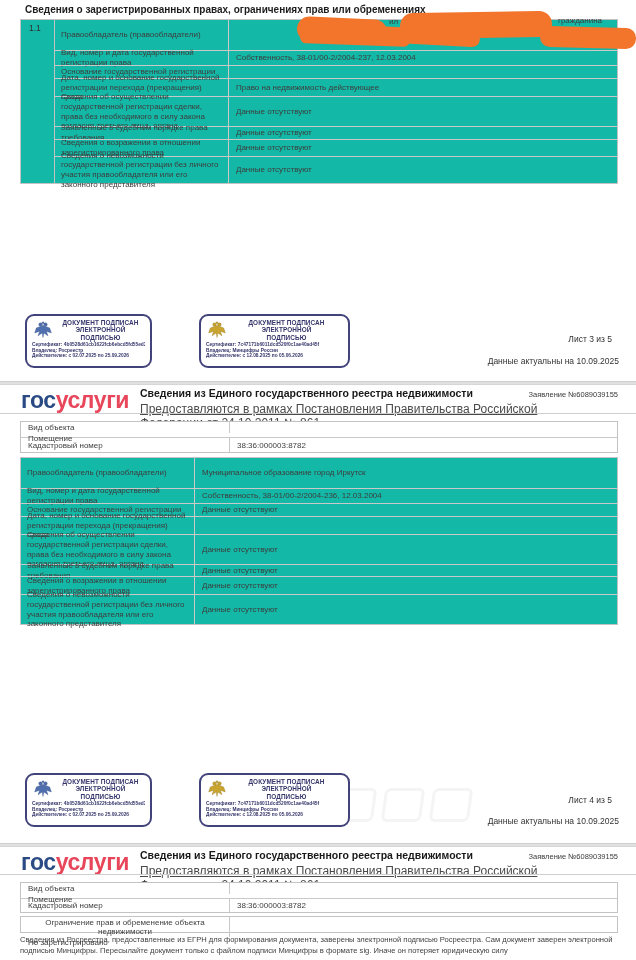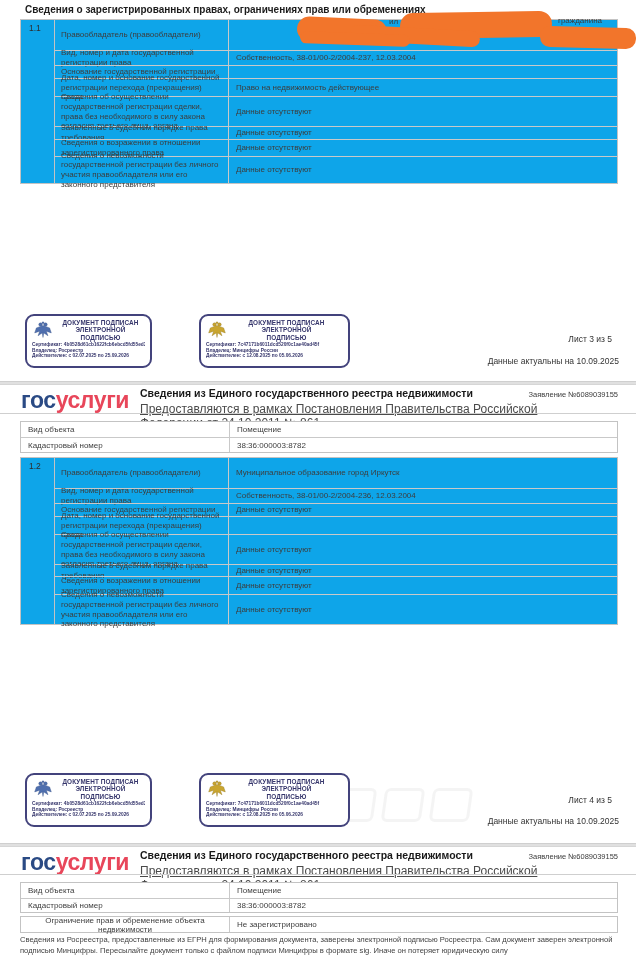--- a/index.html
+++ b/index.html
@@ -6,32 +6,32 @@
   .canvas{
     position:relative;width:636px;height:960px;background:#ffffff;overflow:hidden;
     font-family:"Liberation Sans", sans-serif;color:#3d3d3d;
   }
   .abs{position:absolute;}
 
   
   .sec-title{font-size:10px;font-weight:bold;color:#1c1c1c;text-align:right;}
 
   
-  .itbl{position:absolute;left:20px;width:598px;border:1px solid #c3c3c3;display:flex;box-sizing:border-box;background:#0ea5e9;}
+  .itbl{position:absolute;left:20px;width:598px;border:1px solid #c3c3c3;display:flex;box-sizing:border-box;background:#14b8a6;}
   .numcol{width:34px;border-right:1px solid #c3c3c3;box-sizing:border-box;font-size:8.5px;color:#2e2e2e;padding:3px 0 0 8px;}
   .rowswrap{flex:1;display:flex;flex-direction:column;}
   .irow{display:flex;border-top:1px solid #c9c9c9;box-sizing:border-box;}
   .irow:first-child{border-top:none;}
   .lab{width:174px;border-right:1px solid #c9c9c9;box-sizing:border-box;padding:1px 6px;display:flex;align-items:center;font-size:8px;line-height:1.2;color:#3d3d3d;}
   .val{flex:1;box-sizing:border-box;padding:1px 7px;display:flex;align-items:center;font-size:8px;line-height:1.2;color:#3d3d3d;}
 
   
   .otbl{position:absolute;left:20px;width:598px;border:1px solid #c3c3c3;box-sizing:border-box;background:#fff;}
   .orow{display:flex;border-top:1px solid #c9c9c9;box-sizing:border-box;}
-  .orow:first-child{border-top:none;}
+  .orow:first-child{border-top:none;flex-direction:column;}
   .olab{width:209px;border-right:1px solid #c9c9c9;box-sizing:border-box;padding:1px 7px;display:flex;align-items:center;font-size:8px;color:#3d3d3d;}
   .oval{flex:1;box-sizing:border-box;padding:1px 7px;display:flex;align-items:center;font-size:8px;color:#3d3d3d;}
 
   
   .stamp{position:absolute;height:54px;border:2px solid #43437c;border-radius:9px;box-sizing:border-box;background:#fff;padding:3px 5px 2px 5px;}
   .stamp-top{display:flex;align-items:center;}
   .stamp-eagle{width:20px;height:22px;flex:0 0 20px;margin:0 3px 0 1px;}
   .stamp-head{flex:1;text-align:center;font-size:6.4px;font-weight:bold;color:#35356b;line-height:1.12;letter-spacing:.1px;}
   .stamp-cert{margin-top:1px;font-size:4.8px;font-weight:bold;color:#35356b;line-height:1.18;white-space:nowrap;overflow:hidden;}
 
@@ -180,21 +180,20 @@
       <div class="olab">Вид объекта</div>
       <div class="oval">Помещение</div>
     </div>
     <div class="orow" style="height:15px;">
       <div class="olab">Кадастровый номер</div>
       <div class="oval">38:36:000003:8782</div>
     </div>
   </div>
 
   <div class="itbl" style="top:457px;">
-    <div class="numcol">1.2</div>
     <div class="rowswrap">
       <div class="irow" style="height:30px;">
         <div class="lab">Правообладатель (правообладатели)</div>
         <div class="val">Муниципальное образование город Иркутск</div>
       </div>
       <div class="irow" style="height:15px;">
         <div class="lab">Вид, номер и дата  государственной регистрации права</div>
         <div class="val">Собственность, 38-01/00-2/2004-236, 12.03.2004</div>
       </div>
       <div class="irow" style="height:13px;">

